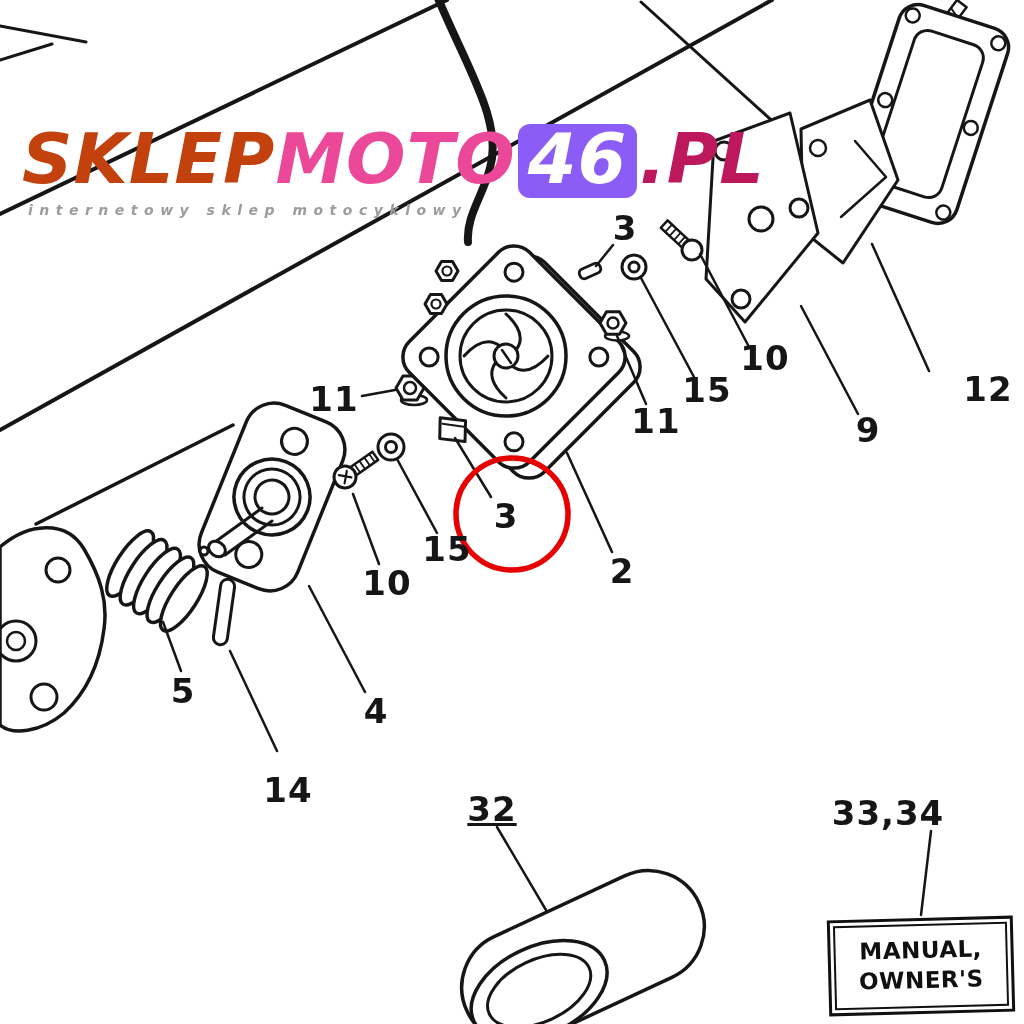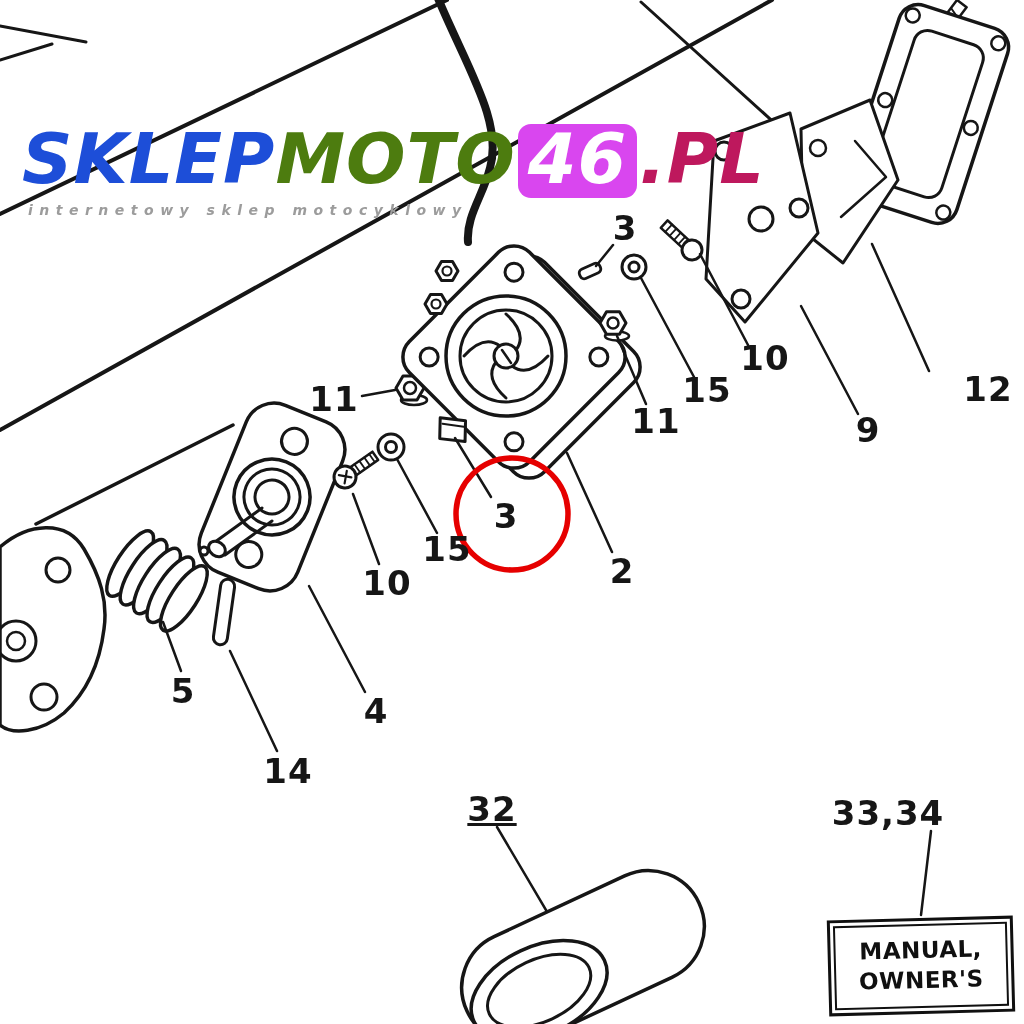--- a/index.html
+++ b/index.html
@@ -207,39 +207,39 @@
         <ellipse cx="-54" cy="12" rx="72" ry="44" fill="#fff" stroke-width="3.5"></ellipse>
         <ellipse cx="-54" cy="12" rx="55" ry="31" stroke-width="3"></ellipse>
       </g>
 
       <circle cx="512" cy="514" r="56" fill="none" stroke="#e60000" stroke-width="5.5"></circle>
     </g>
   </svg>
 
   <div class="watermark">
     <div class="brand">
-      <span style="color: #1d4ed8;">SKLEP</span><span style="color: #4d7c0f; text-align: center;">MOTO</span><span class="num" style="background-color: #d946ef; border-radius: 13px;">46</span><span style="color: #be185d;">.PL</span>
+      <span style="color: #c2410c;">SKLEP</span><span style="color: #ec4899; text-align: center;">MOTO</span><span class="num" style="background-color: #8b5cf6;">46</span><span style="color: #be185d;">.PL</span>
     </div>
     <div class="tagline" style="color: rgb(156, 156, 156);">internetowy sklep motocyklowy</div>
   </div>
 
   <div class="callout" style="left:625px;top:228px;">3</div>
   <div class="callout" style="left:765px;top:358px;">10</div>
   <div class="callout" style="left:707px;top:390px;">15</div>
   <div class="callout" style="left:656px;top:421px;">11</div>
   <div class="callout" style="left:334px;top:399px;">11</div>
   <div class="callout" style="left:868px;top:430px;">9</div>
   <div class="callout" style="left:988px;top:389px;">12</div>
   <div class="callout" style="left:506px;top:516px;">3</div>
   <div class="callout" style="left:622px;top:571px;">2</div>
   <div class="callout" style="left:447px;top:549px;">15</div>
   <div class="callout" style="left:387px;top:583px;">10</div>
   <div class="callout" style="left:183px;top:691px;">5</div>
   <div class="callout" style="left:376px;top:711px;">4</div>
-  <div class="callout" style="left:288px;top:771px;">14</div>
+  <div class="callout" style="left:288px;top:790px;">14</div>
   <div class="callout" style="left:492px;top:809px;text-decoration:underline;">32</div>
   <div class="callout" style="left:888px;top:813px;">33,34</div>
 
   <div class="manual-box">
     <div class="manual-inner">
       <div>MANUAL,</div>
       <div>OWNER'S</div>
     </div>
   </div>
 

